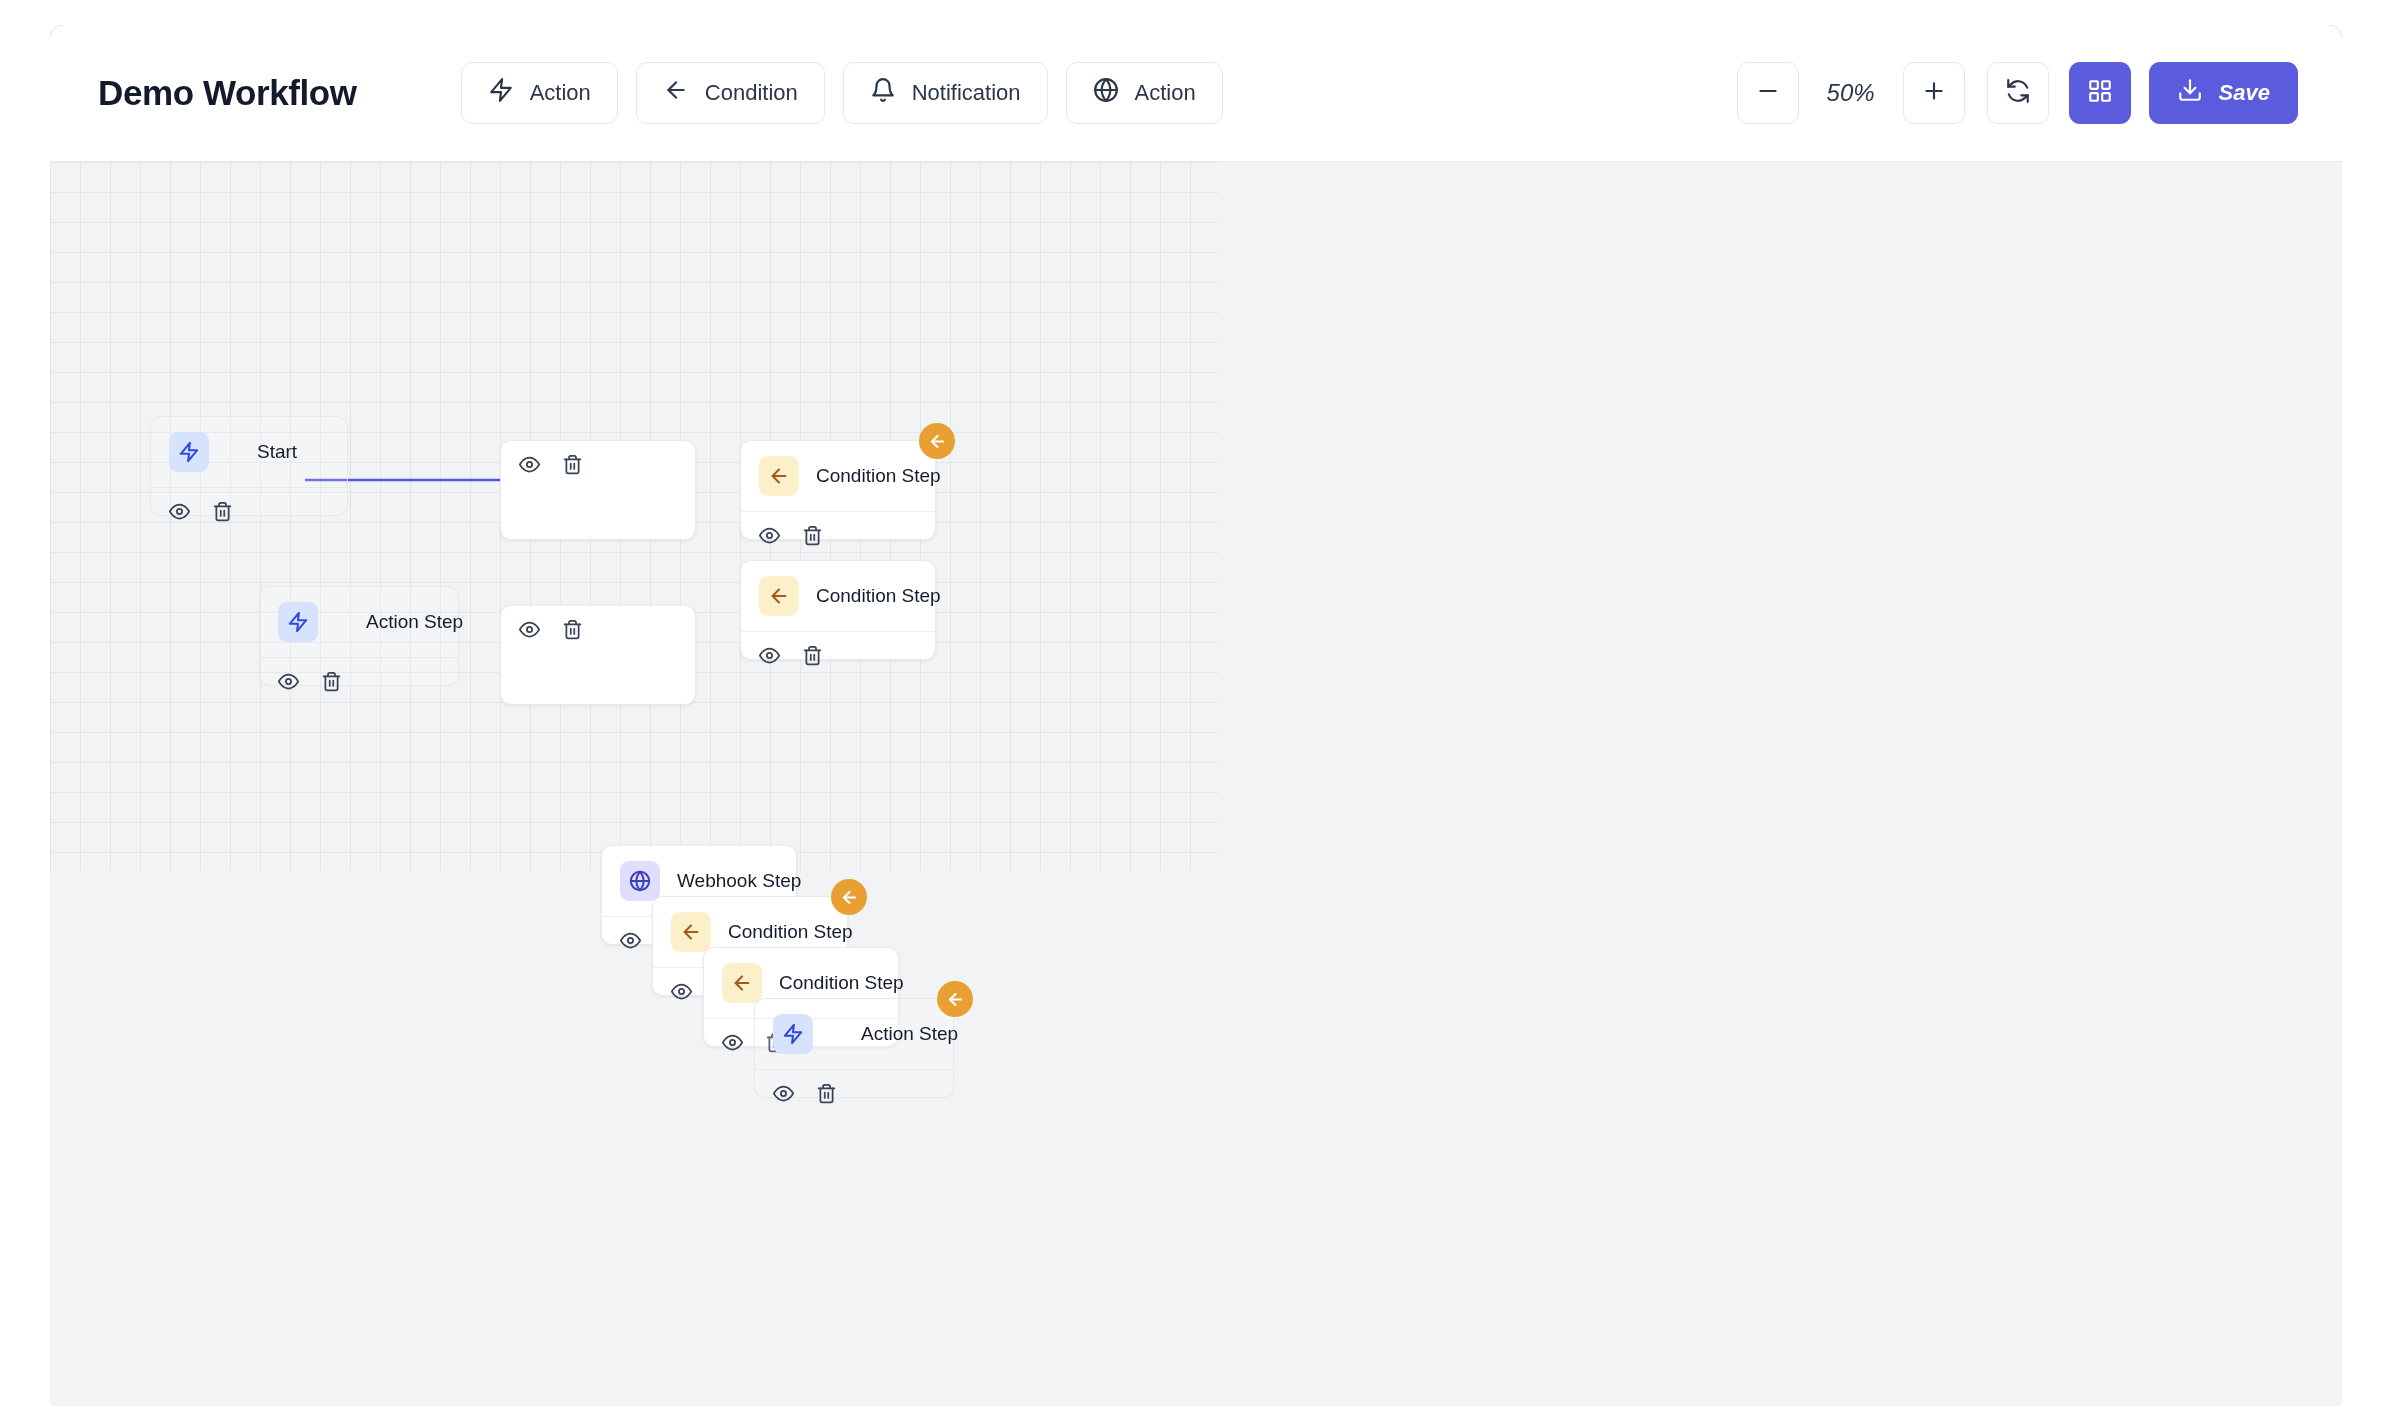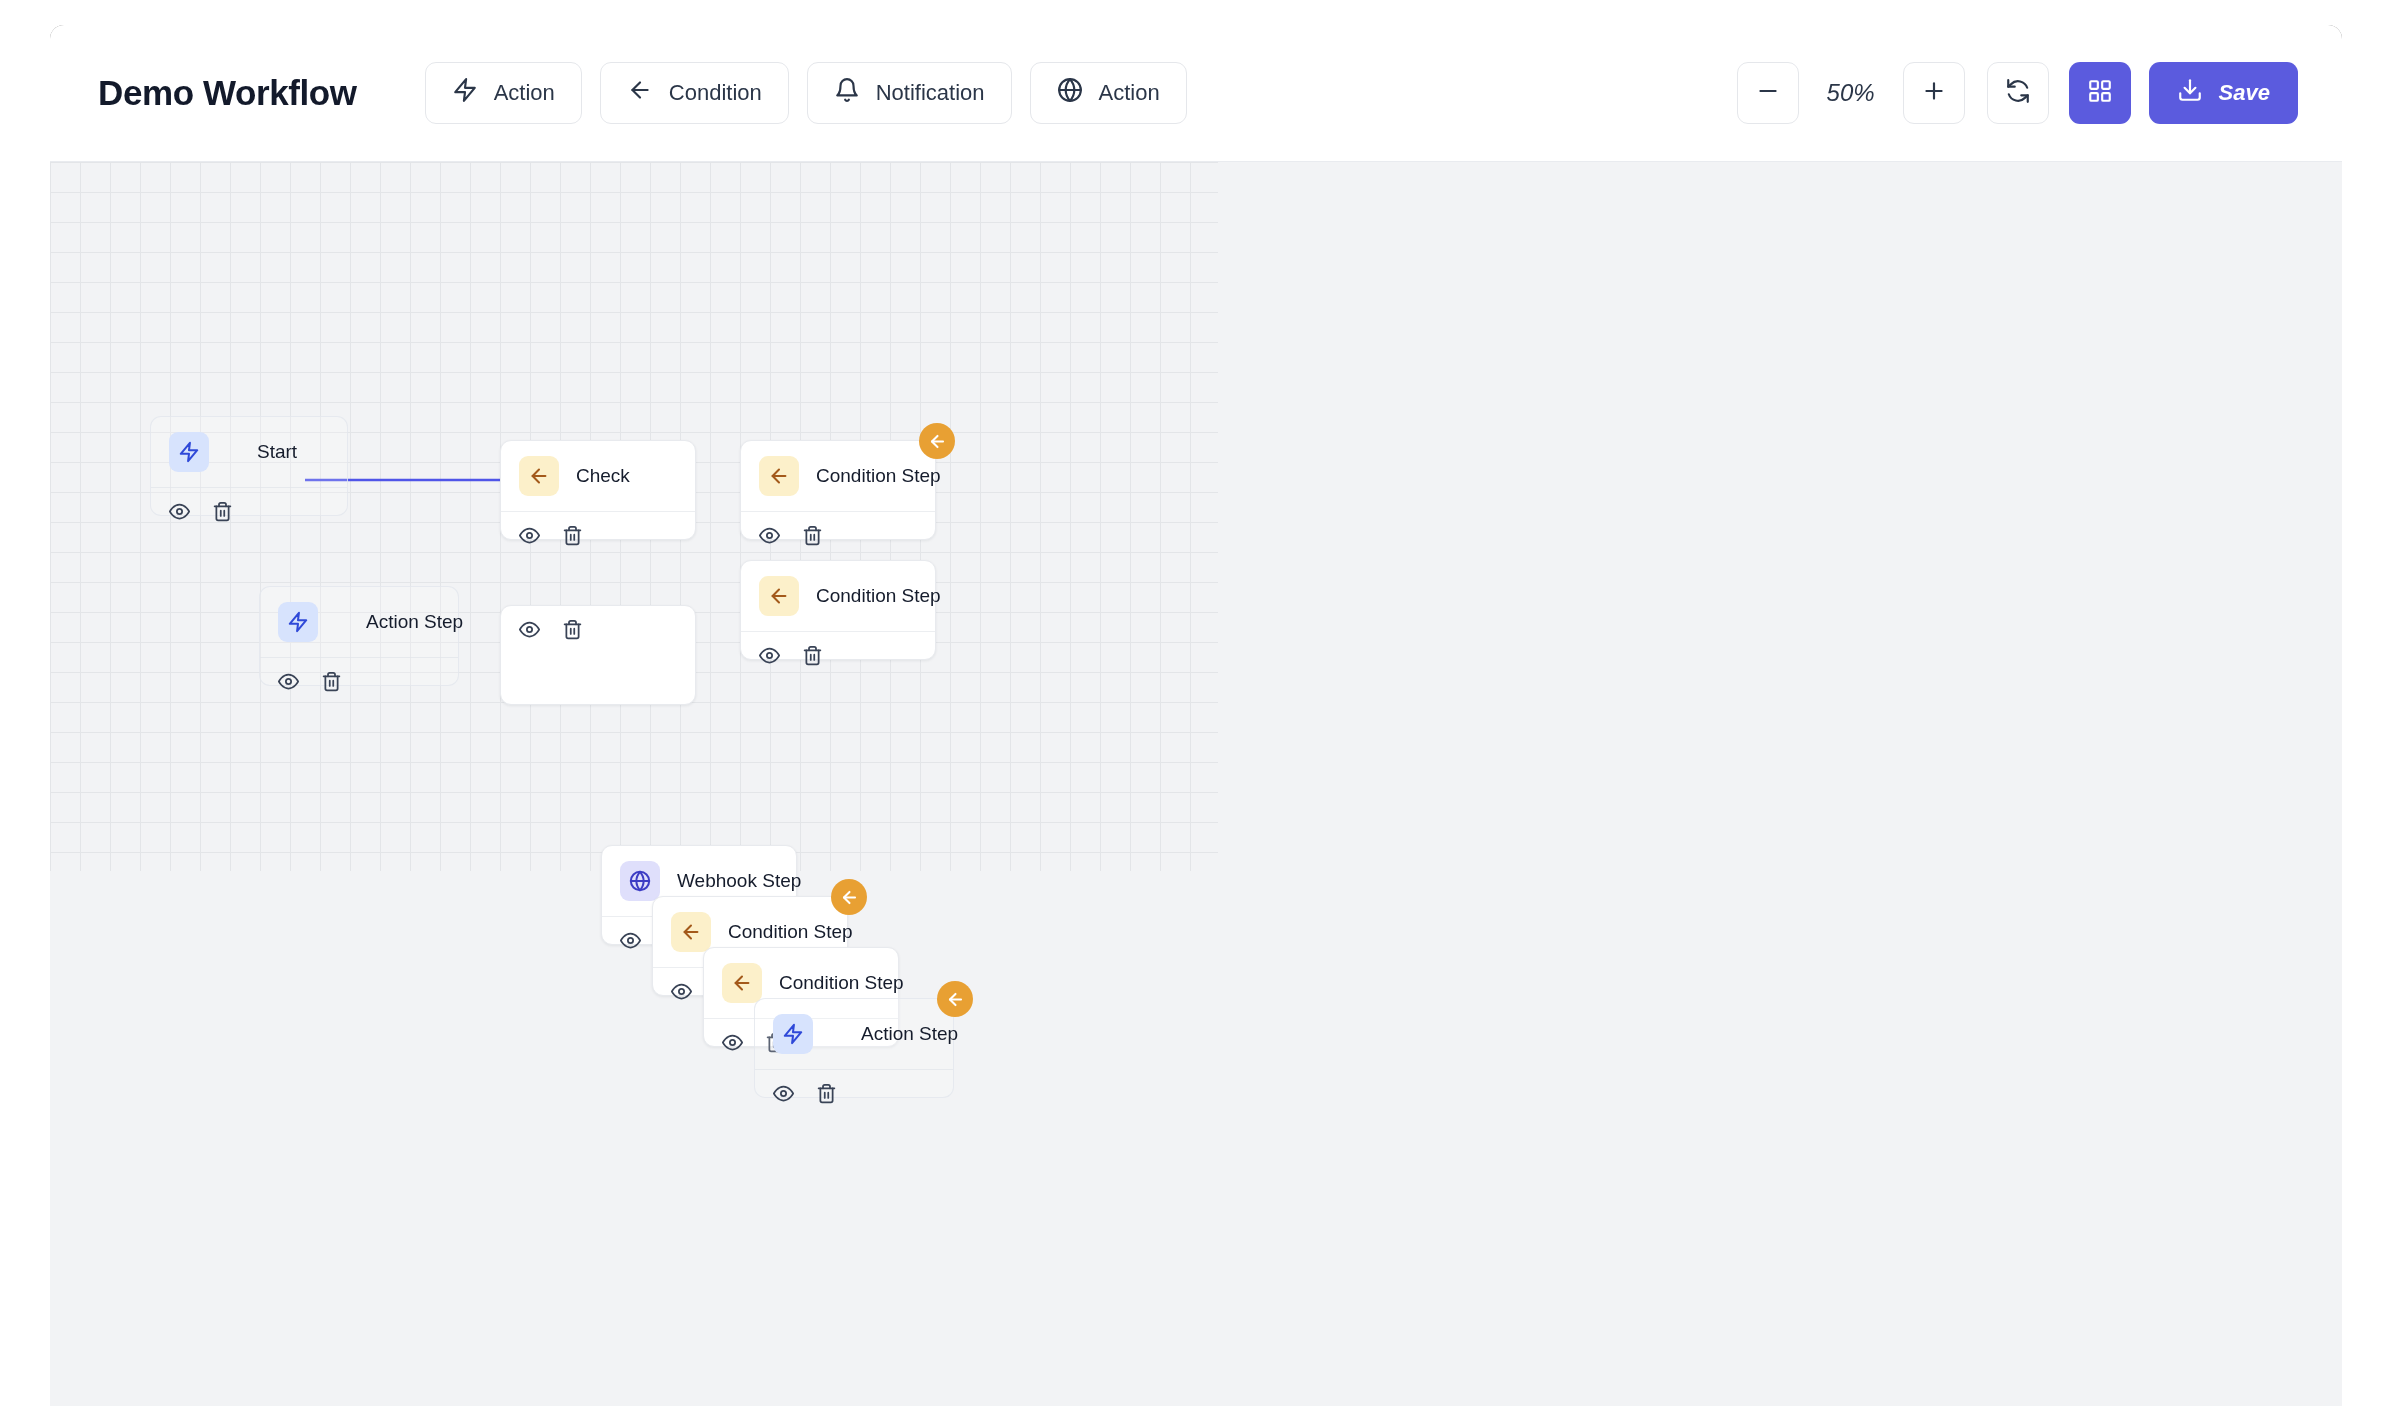--- a/index.html
+++ b/index.html
@@ -32,21 +32,21 @@
     font-size: 35px;
     font-weight: bold;
     color: #131a2b;
     letter-spacing: -0.4px;
     white-space: nowrap;
   }
   .palette {
     display: flex;
     align-items: center;
     gap: 18px;
-    margin-left: 68px;
+    margin-left: 104px;
   }
   .palette-btn {
     display: flex;
     align-items: center;
     gap: 16px;
     height: 62px;
     padding: 0 26px;
     background: #ffffff;
     border: 1px solid #e5e7eb;
     border-radius: 11px;
@@ -306,29 +306,20 @@
               <svg width="21" height="21" viewBox="0 0 24 24" fill="none" stroke="#394356" stroke-width="2" stroke-linecap="round" stroke-linejoin="round">
                 <polyline points="3 6 5 6 21 6"></polyline>
                 <path d="M19 6v14a2 2 0 0 1-2 2H7a2 2 0 0 1-2-2V6m3 0V4a2 2 0 0 1 2-2h4a2 2 0 0 1 2 2v2"></path>
                 <line x1="10" y1="11" x2="10" y2="17"></line>
                 <line x1="14" y1="11" x2="14" y2="17"></line>
               </svg>
             </span>
           </div>
         </div>
         <div class="node solid" style="left: 450px; top: 278px; width: 196px; height: 100px; z-index: 11;">
-          <div class="node-head">
-            <div class="node-icon condition">
-              <svg width="22" height="22" viewBox="0 0 24 24" fill="none" stroke="#a3591a" stroke-width="2.2" stroke-linecap="round" stroke-linejoin="round">
-                <line x1="19" y1="12" x2="5" y2="12"></line>
-                <polyline points="12 19 5 12 12 5"></polyline>
-              </svg>
-            </div>
-            <div class="node-label">Check</div>
-          </div>
           <div class="node-foot">
             <span class="foot-icon">
               <svg width="21" height="21" viewBox="0 0 24 24" fill="none" stroke="#394356" stroke-width="2" stroke-linecap="round" stroke-linejoin="round">
                 <path d="M1 12s4-8 11-8 11 8 11 8-4 8-11 8-11-8-11-8z"></path>
                 <circle cx="12" cy="12" r="3"></circle>
               </svg>
             </span>
             <span class="foot-icon">
               <svg width="21" height="21" viewBox="0 0 24 24" fill="none" stroke="#394356" stroke-width="2" stroke-linecap="round" stroke-linejoin="round">
                 <polyline points="3 6 5 6 21 6"></polyline>

